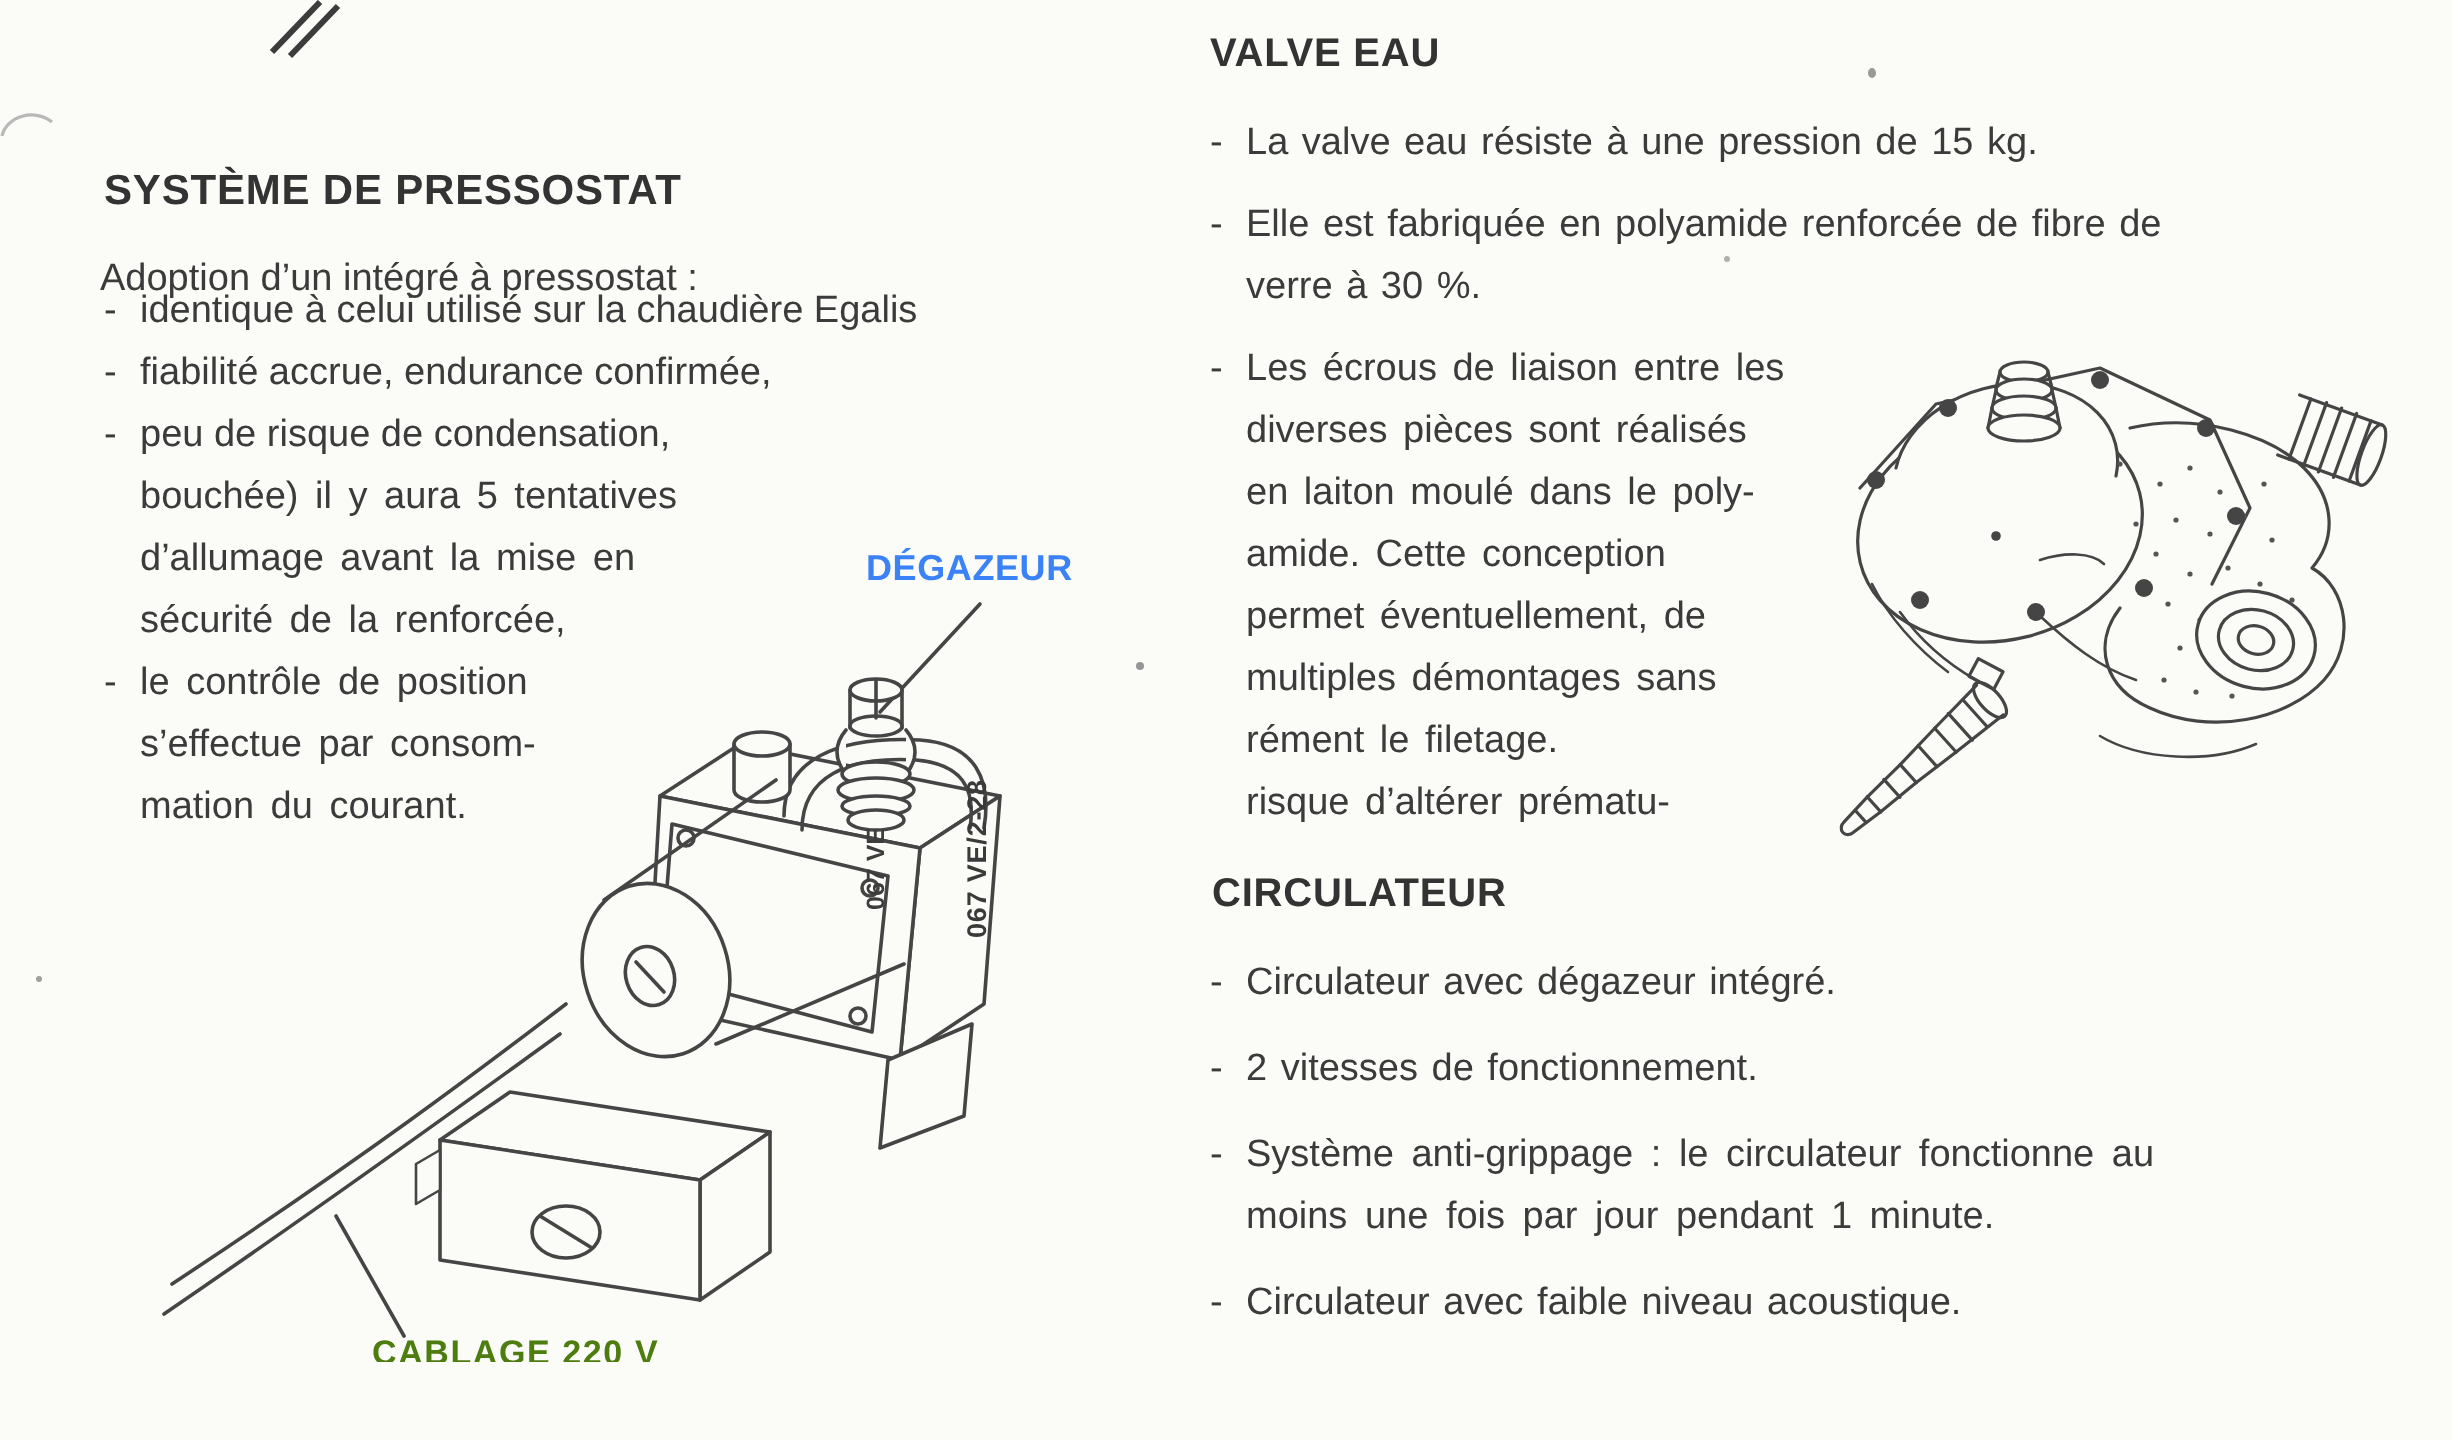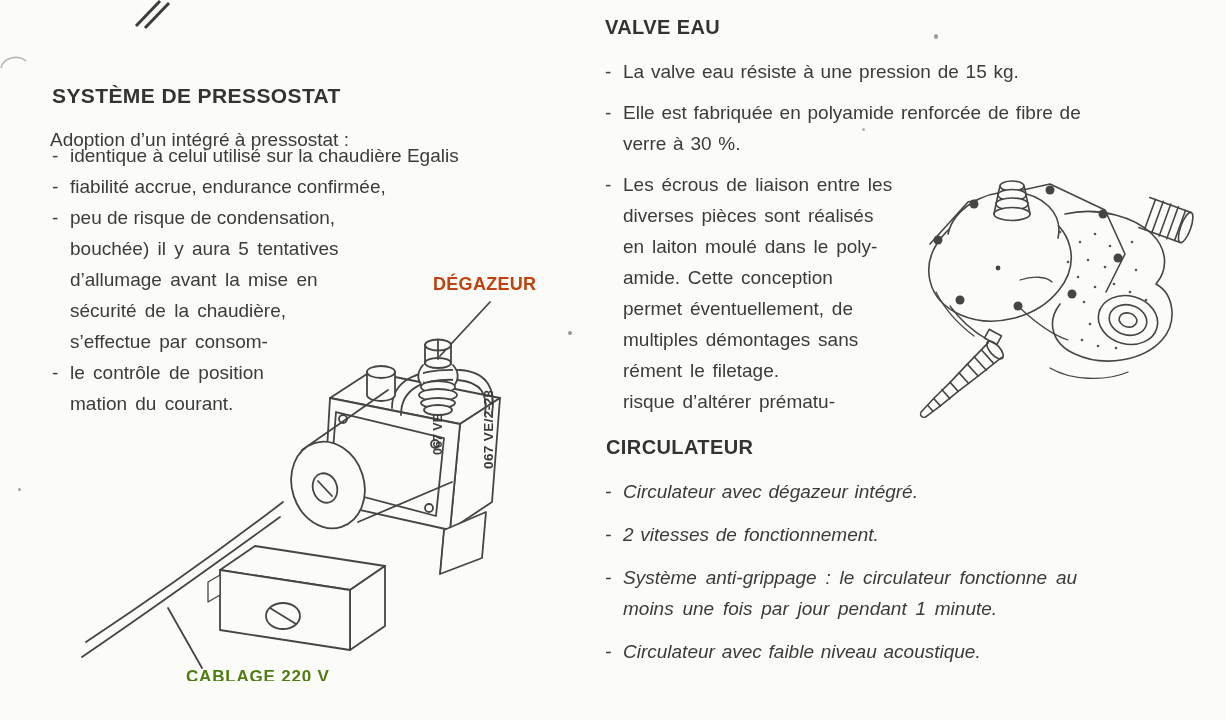--- a/index.html
+++ b/index.html
@@ -25,23 +25,23 @@
   .bullet{margin:0;}
   .line{line-height:31px;white-space:nowrap;}
   .marker{display:inline-block;width:18px;}
   .cont{padding-left:18px;}
   .vlist .line,.clist .line{word-spacing:1.5px;}
   .plist .bullet:nth-child(4) .cont,
   .plist .bullet:nth-child(5) .line{word-spacing:3px;}
   .vlist .bullet:nth-child(3) .line{word-spacing:2.5px;}
   .clist .bullet:nth-child(3) .line{word-spacing:3.5px;}
   .vlist .bullet,.clist .bullet{margin-bottom:10px;}
-  .clist .bullet{margin-bottom:12px;font-style:italic;}
+  .clist .bullet{margin-bottom:12px;}
   .fig-label{
-    font-weight:bold;font-size:18px;letter-spacing:.3px;color:#c2410c;white-space:nowrap;
+    font-weight:bold;font-size:18px;letter-spacing:.3px;color:#3b82f6;white-space:nowrap;
   }
   .ref-vertical{
     font-weight:bold;font-size:13.5px;letter-spacing:.4px;color:#3a3a3a;
     width:88px;white-space:nowrap;
     transform:rotate(-90deg);transform-origin:0 0;
   }
   .cablage-clip{
     height:14px;overflow:hidden;width:170px;
   }
   .cablage-text{
@@ -77,25 +77,25 @@
       </div>
       <div class="bullet">
         <div class="line"><span class="marker">-</span>fiabilité accrue, endurance confirmée,</div>
       </div>
       <div class="bullet">
         <div class="line"><span class="marker">-</span>peu de risque de condensation,</div>
       </div>
       <div class="bullet">
         <div class="line cont">bouchée) il y aura 5 tentatives</div>
         <div class="line cont">d’allumage avant la mise en</div>
-        <div class="line cont">sécurité de la chaudière,</div>
-      </div>
-      <div class="bullet">
+        <div class="line cont">sécurité de la renforcée,</div>
+      </div>
+      <div class="bullet">
+        <div class="line"><span class="marker">-</span>le contrôle de position</div>
         <div class="line cont">s’effectue par consom-</div>
-        <div class="line"><span class="marker">-</span>le contrôle de position</div>
         <div class="line cont">mation du courant.</div>
       </div>
     </div>
 
   <div class="abs fig-label" style="left:433px;top:274px;">DÉGAZEUR</div>
 
   <svg class="abs" style="left:40px;top:290px;" width="500" height="430" viewBox="0 0 500 430" stroke="#454545" fill="none" stroke-width="1.8" stroke-linejoin="round" stroke-linecap="round">
 
     <g>
       <line x1="450" y1="12" x2="400" y2="66"></line>

